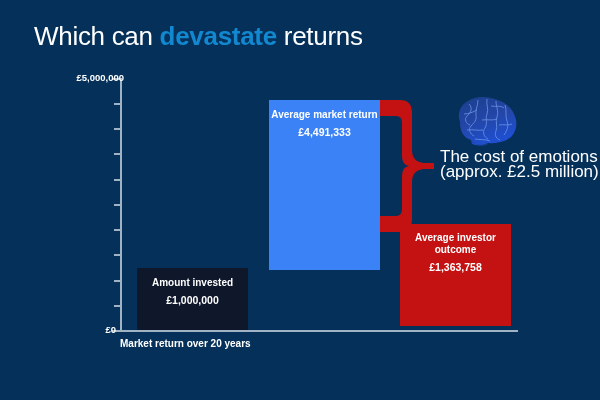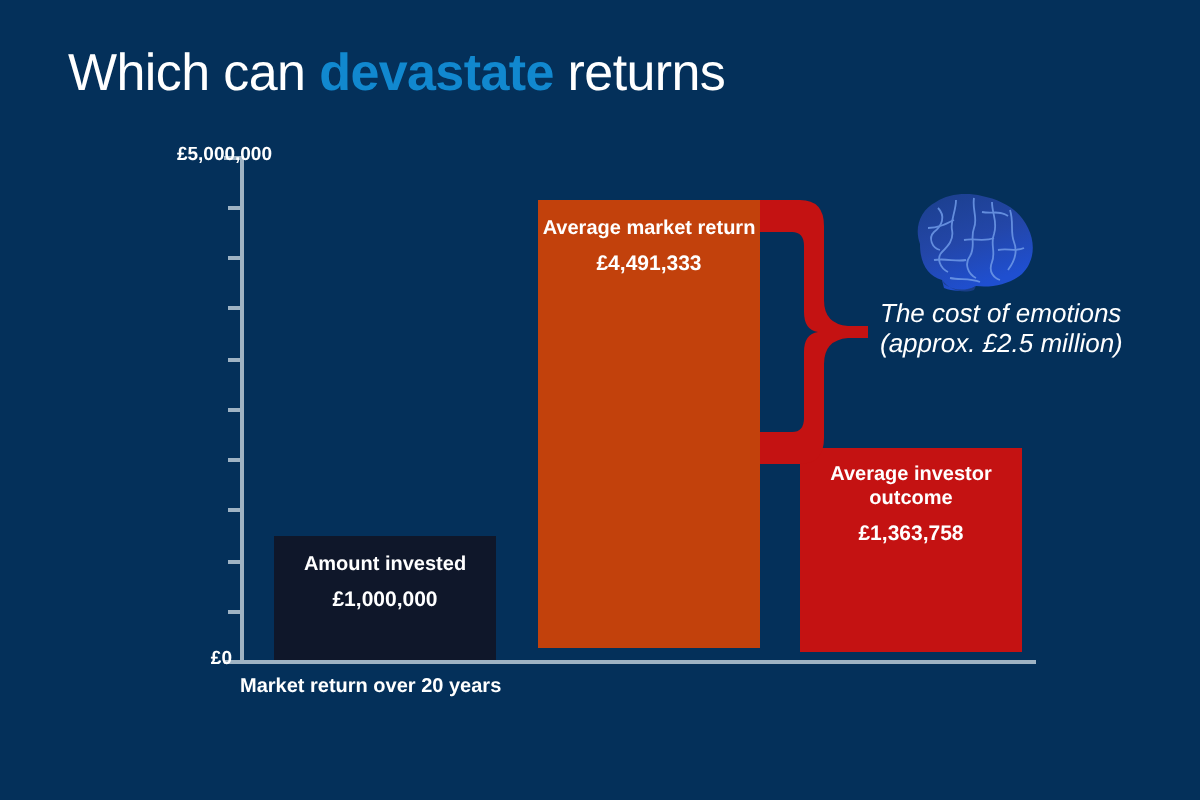--- a/index.html
+++ b/index.html
@@ -76,21 +76,21 @@
   }
 
   .ylabel {
     position: absolute;
     right: 0;
     color: #ffffff;
     font-size: 9.5px;
     font-weight: 700;
     white-space: nowrap;
   }
-  #ylabel-top { top: 72px; right: 464px; }
+  #ylabel-top { top: 72px; right: 476px; }
   #ylabel-bottom { top: 324px; right: 484px; }
 
   
   .bar {
     position: absolute;
     box-sizing: border-box;
     text-align: center;
   }
   .bar .bar-name {
     font-size: 10px;
@@ -112,22 +112,22 @@
     height: 62px;
     background: #0f172a;
     color: #ffffff;
   }
   #bar-invested .bar-name { padding-top: 9px; }
 
   #bar-market {
     left: 269px;
     top: 100px;
     width: 111px;
-    height: 224px;
-    background: #c2410c;
+    height: 170px;
+    background: #3b82f6;
     color: #ffffff;
   }
   #bar-market .bar-name { padding-top: 9px; }
 
   #bar-investor {
     left: 400px;
     top: 224px;
     width: 111px;
     height: 102px;
     background: #c41212;
@@ -153,24 +153,23 @@
     height: 62px;
   }
 
   
   #annotation {
     position: absolute;
     left: 440px;
     top: 150px;
     width: 160px;
     color: #ffffff;
-    font-size: 13px;
+    font-size: 17px;
     line-height: 14.5px;
     font-weight: 400;
-    font-style: italic;
   }
 
   
   #x-caption {
     position: absolute;
     left: 120px;
     top: 338px;
     width: 398px;
     text-align: left;
     color: #ffffff;

